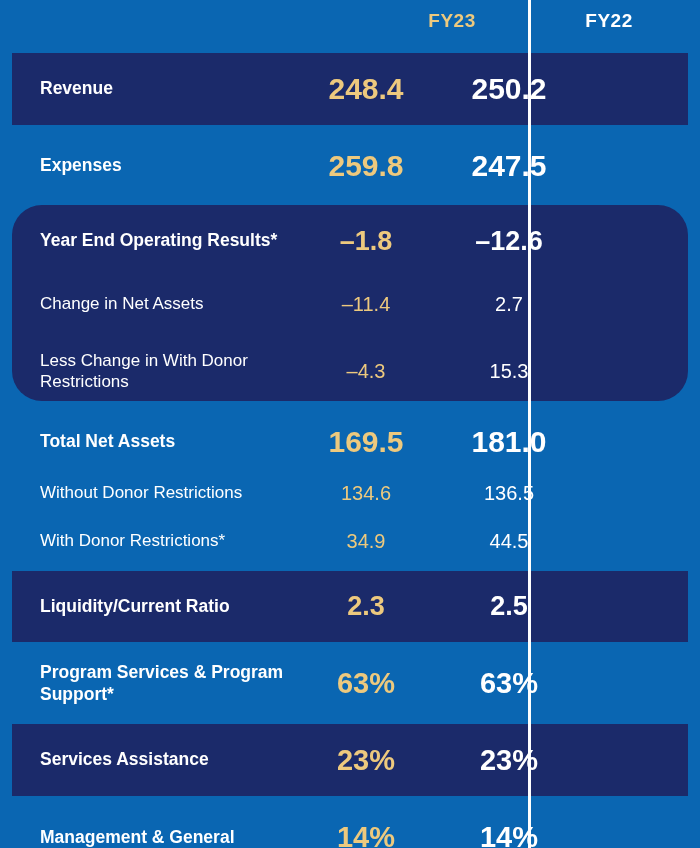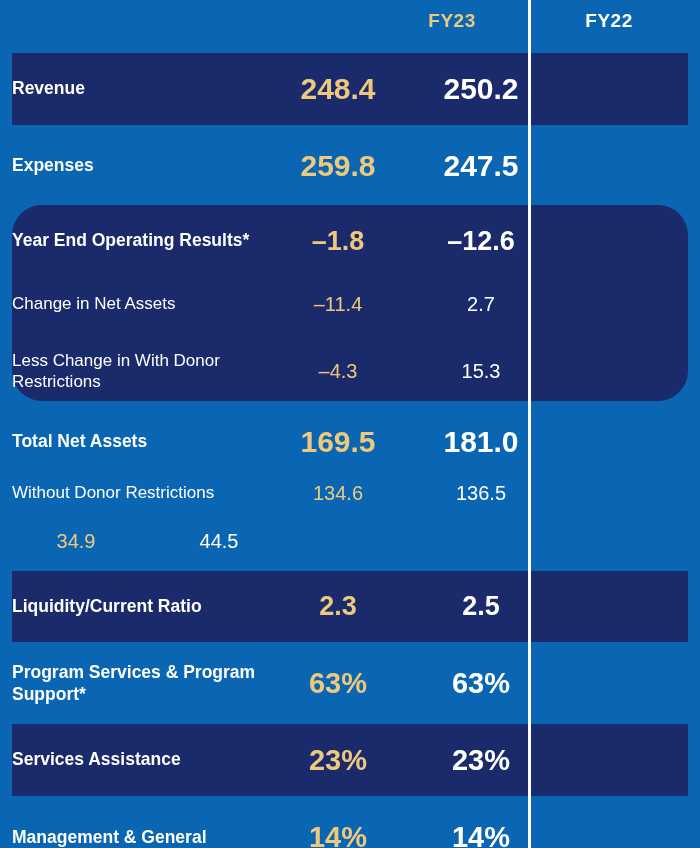--- a/index.html
+++ b/index.html
@@ -43,20 +43,21 @@
   .hval.c22{width:158px;color:var(--white);}
   
   section{
     margin:0 12px;
     display:flex;flex-direction:column;justify-content:center;
   }
   section.navy{background:var(--navy);}
   section.blue{background:transparent;}
   .row{
     display:flex;align-items:center;
+    padding-left:28px;
   }
   .label{
     flex:1;color:var(--white);max-width:262px;line-height:1.25;
   }
   .val{text-align:center;}
   .val.c23{width:128px;color:var(--gold);}
   .val.c22{width:158px;color:var(--white);}
   
   .r-big .label,.r-med .label,.r-pct .label{font-size:17.5px;font-weight:700;}
   .r-sub .label{font-size:17px;font-weight:400;}
@@ -134,20 +135,21 @@
       <div class="label">Total Net Assets</div>
       <div class="val c23">169.5</div>
       <div class="val c22">181.0</div>
     </div>
     <div class="row r-sub">
       <div class="label">Without Donor Restrictions</div>
       <div class="val c23">134.6</div>
       <div class="val c22">136.5</div>
     </div>
     <div class="row r-sub">
+      <div class="label">With Donor Restrictions*</div>
       <div class="val c23">34.9</div>
       <div class="val c22">44.5</div>
     </div>
   </section>
 
   <section class="navy s-liquidity">
     <div class="row r-med">
       <div class="label">Liquidity/Current Ratio</div>
       <div class="val c23">2.3</div>
       <div class="val c22">2.5</div>

